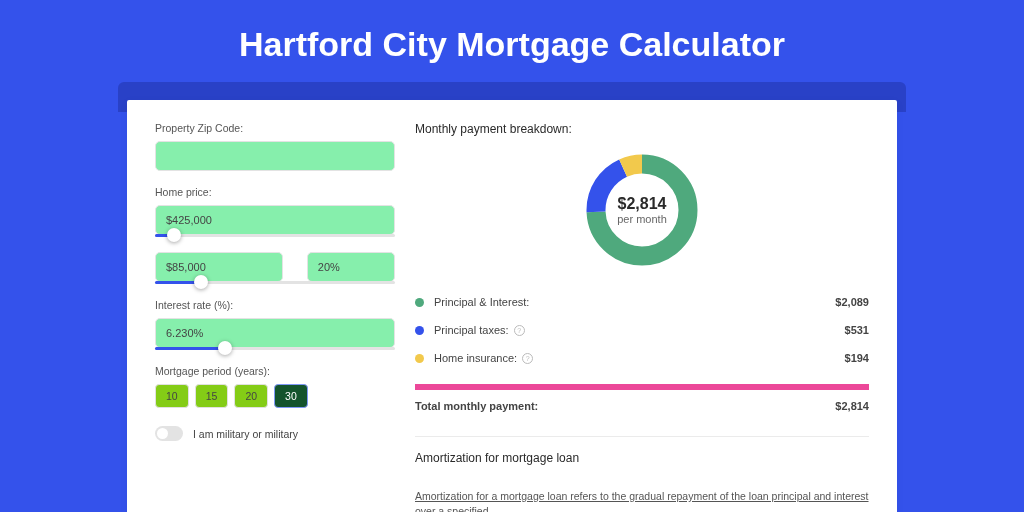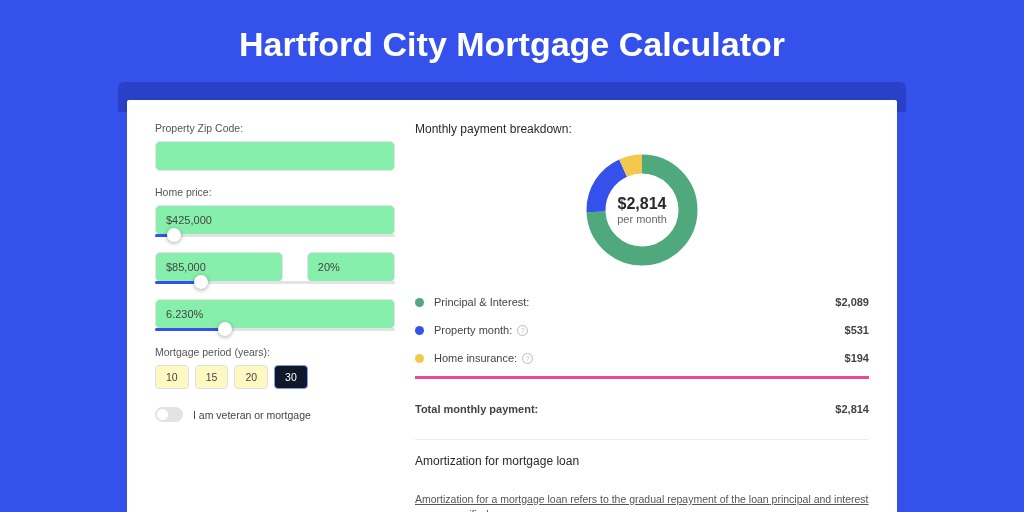--- a/index.html
+++ b/index.html
@@ -101,29 +101,29 @@
     }
     .dp-row .text-input:last-child {
       flex: 1;
     }
     .period-row {
       display: flex;
       gap: 6px;
     }
     .period-btn {
       border: 1px solid #e0e0e0;
-      background: #fef9c3;
+      background: #84cc16;
       padding: 5px 10px;
       font-size: 10.5px;
       border-radius: 4px;
       color: #444;
       cursor: pointer;
     }
     .period-btn.active {
-      background: #0f172a;
+      background: #14532d;
       color: #fff;
       border-color: #7f97f7;
     }
     .toggle-row {
       display: flex;
       align-items: center;
       gap: 10px;
       margin-top: 18px;
     }
     .toggle {
@@ -184,23 +184,23 @@
     .legend-row {
       display: flex;
       align-items: center;
       padding: 8px 0;
       font-size: 11px;
       color: #444;
       justify-content: center;
     }
     .legend-row.total {
       font-weight: 700;
-      border-top: 3px solid #ec4899;
-      margin-top: 4px;
-      padding-top: 24px;
+      border-top: 6px solid #ec4899;
+      margin-top: 12px;
+      padding-top: 10px;
     }
     .dot {
       width: 9px;
       height: 9px;
       border-radius: 50%;
       margin-right: 10px;
       flex-shrink: 0;
     }
     .dot-green { background: #4fa97d; }
     .dot-blue { background: #3452eb; }
@@ -265,20 +265,21 @@
         <input class="text-input" value="$85,000" style="">
         <input class="text-input" value="20%" style="">
       </div>
       <div class="slider-track">
         <div class="slider-fill" style="width:19%"></div>
         <div class="slider-thumb" style="left:19%"></div>
       </div>
     </div>
 
     <div class="field-group">
+      <label class="field-label">Interest rate (%):</label>
       <input class="text-input" value="6.230%" style="">
       <div class="slider-track">
         <div class="slider-fill" style="width:29%"></div>
         <div class="slider-thumb" style="left:29%"></div>
       </div>
     </div>
 
     <div class="field-group">
       <label class="field-label">Mortgage period (years):</label>
       <div class="period-row">
@@ -286,21 +287,21 @@
         <button class="period-btn">15</button>
         <button class="period-btn">20</button>
         <button class="period-btn active">30</button>
       </div>
     </div>
 
     <div class="toggle-row">
       <div class="toggle">
         <div class="toggle-knob"></div>
       </div>
-      <span class="toggle-label">I am veteran or mortgage</span>
+      <span class="toggle-label">I am military or military</span>
     </div>
 
   </div>
 
   <div class="right">
     <div class="section-title">Monthly payment breakdown:</div>
 
     <div class="donut-wrap">
       <div class="donut">
         <svg width="120" height="120" viewBox="0 0 120 120">
@@ -317,21 +318,21 @@
 
     <div class="legend-row">
       <span class="dot dot-green"></span>
       <span class="legend-label">Principal &amp; Interest:</span>
       <span class="legend-val">$2,089</span>
     </div>
 
     <div class="legend-row">
       <span class="dot dot-blue"></span>
       <span class="legend-label">
-        <span>Property month:</span>
+        <span>Principal taxes:</span>
         <span class="info-icon">?</span>
       </span>
       <span class="legend-val">$531</span>
     </div>
 
     <div class="legend-row">
       <span class="dot dot-yellow"></span>
       <span class="legend-label">
         <span>Home insurance:</span>
         <span class="info-icon">?</span>

